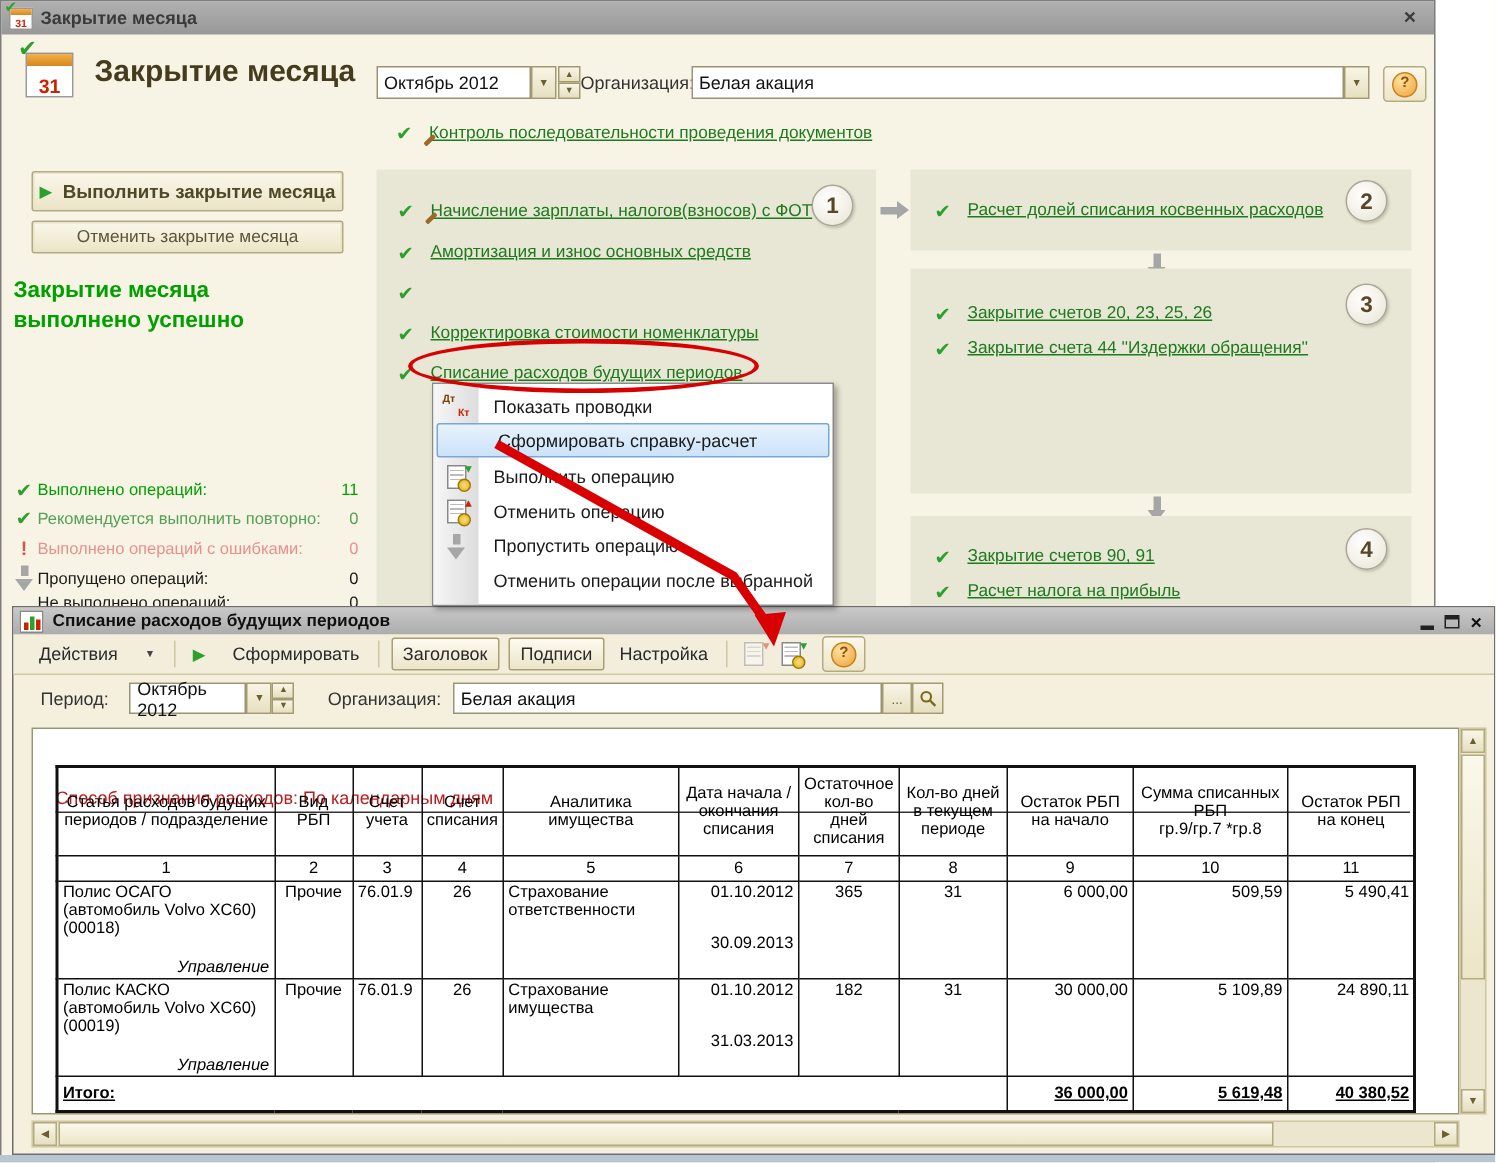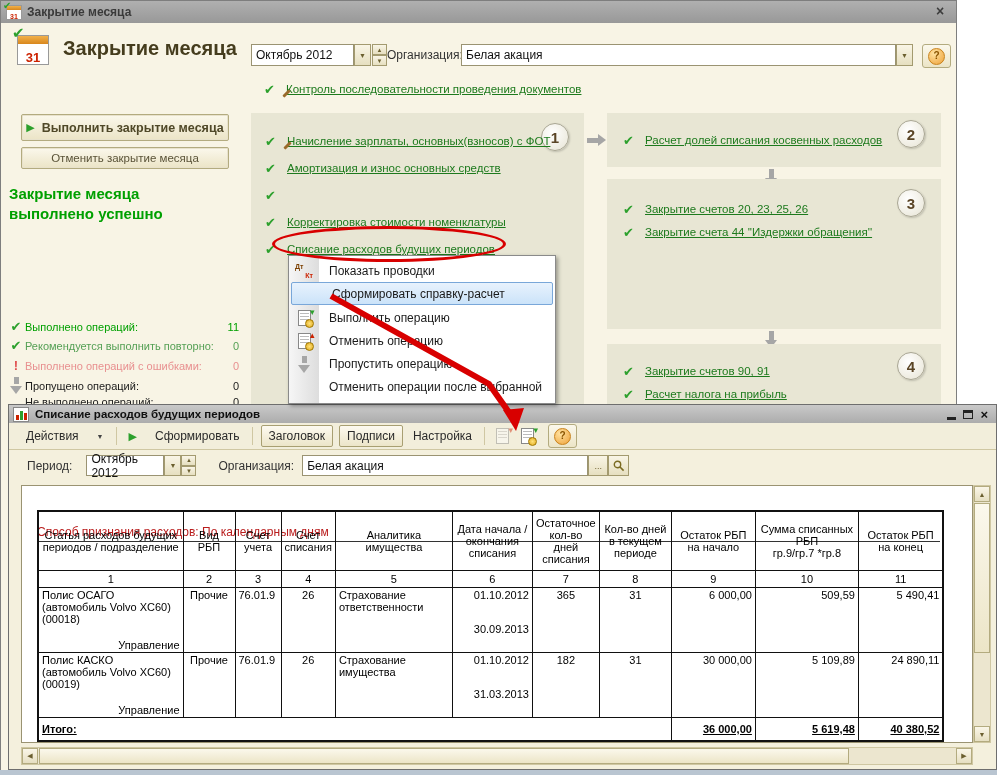--- a/index.html
+++ b/index.html
@@ -132,21 +132,21 @@
       border-bottom:1px solid #333;padding-bottom:2px;margin-top:34px;}
   .rtable{position:absolute;left:15px;top:24px;border-collapse:collapse;table-layout:fixed;
       border:2px solid #111;}
   .rtable td,.rtable th{border:1px solid #111;font-weight:normal;font-size:11px;padding:1px 3px;
       vertical-align:middle;text-align:center;overflow:hidden;color:#000;}
   .rtable .hrow th{height:56px;}
   .rtable .nrow td{height:14px;font-size:11px;}
   .rtable .drow td{height:60px;vertical-align:top;}
   .rtable .cl{text-align:left;}
   .rtable .cr{text-align:right;}
-  .dept{text-align:right;margin-top:14px;}
+  .dept{text-align:right;margin-top:14px;font-style:italic;}
   .d2{margin-top:22px;}
   .rtable .trow td{height:20px;font-weight:bold;vertical-align:middle;text-decoration:underline;}
 
   
   .vsb{position:absolute;right:5px;top:80px;width:18px;height:258px;background:#ece6cf;border:1px solid #cfc7a2;box-sizing:border-box;}
   .hsb{position:absolute;left:12px;top:342px;width:952px;height:18px;background:#ece6cf;border:1px solid #cfc7a2;box-sizing:border-box;}
   .sbb{position:absolute;background:linear-gradient(#faf6e8,#e6dfc2);border:1px solid #b3ab7f;
       color:#6b5f2f;font-size:7px;display:flex;align-items:center;justify-content:center;box-sizing:border-box;cursor:pointer;}
   .sbthumb{position:absolute;background:linear-gradient(#fbf8ec,#ece5c7);border:1px solid #b3ab7f;box-sizing:border-box;cursor:pointer;}
 
@@ -236,21 +236,21 @@
     <div class="stat" style="left:6px;top:395px;color:#1a1a1a;">
       <span class="ic"></span>
       <span class="tx">Не выполнено операций:</span>
       <span class="vl">0</span>
     </div>
 
     <div class="panel" style="left:250px;top:112px;width:333px;height:293px;">
       <div class="badge" style="right:15px;top:10px;">1</div>
       <div class="prow" style="left:14px;top:20px;">
         <span class="ic"><span class="chk">✔</span><span class="pencil"></span></span>
-        <span class="link">Начисление зарплаты, основных(взносов) с ФОТ</span>
+        <span class="link">Начисление зарплаты, налогов(взносов) с ФОТ</span>
       </div>
       <div class="prow" style="left:14px;top:47px;">
         <span class="ic chk">✔</span>
         <span class="link">Амортизация и износ основных средств</span>
       </div>
       <div class="prow" style="left:14px;top:74px;">
         <span class="ic chk">✔</span>
       </div>
       <div class="prow" style="left:14px;top:101px;">
         <span class="ic chk">✔</span>

